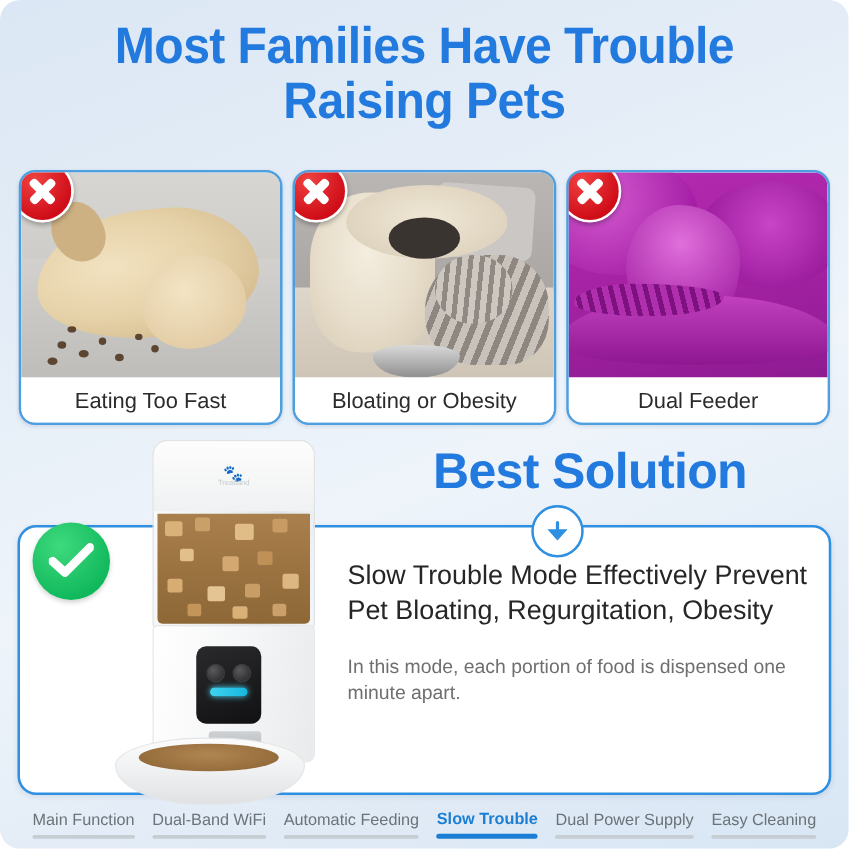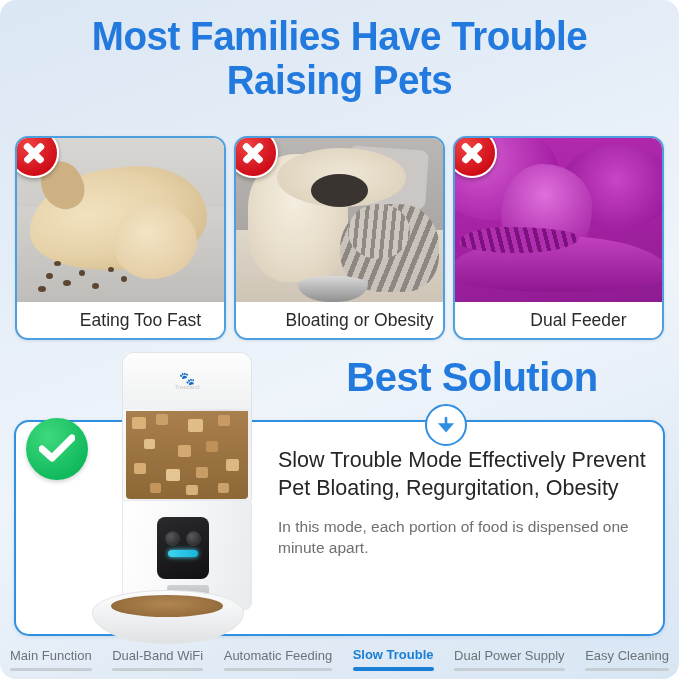--- a/index.html
+++ b/index.html
@@ -18,21 +18,21 @@
 
   
   .cards{position:absolute;left:15px;top:136px;width:649px;height:200px;
          display:flex;justify-content:space-between;}
   .card{position:relative;width:207px;height:200px;border:2px solid #4d9fe0;
         border-radius:13px;background:#fff;overflow:hidden;
         box-shadow:0 1px 3px rgba(40,80,130,.13);}
   .card .photo{position:absolute;left:0;top:0;width:100%;height:164px;overflow:hidden;}
   .card .cap{position:absolute;left:0;bottom:0;width:100%;height:36px;background:#fff;
              display:flex;align-items:center;justify-content:center;
-             color:#2b2b2b;font-size:17.5px;margin-left:20px;}
+             color:#2b2b2b;font-size:17.5px;}
   .xbadge{position:absolute;width:46px;height:46px;border-radius:50%;
           background:radial-gradient(circle at 36% 30%,#f04141,#cf0d18 72%);
           border:2.5px solid #ffffff;box-shadow:0 2px 4px rgba(0,0,0,.3);
           z-index:6;left:-8px;top:-10px;}
   .xbadge i,.xbadge b{position:absolute;left:50%;top:50%;width:25px;height:6.5px;
         background:#fff;border-radius:3px;transform-origin:center;display:block;}
   .xbadge i{transform:translate(-50%,-50%) rotate(45deg);}
   .xbadge b{transform:translate(-50%,-50%) rotate(-45deg);}
 
   
@@ -103,21 +103,21 @@
   .solution{position:absolute;left:14px;top:420px;width:647px;height:212px;
             border:2px solid #2f8fe0;border-radius:15px;background:#fff;
             box-shadow:0 1px 4px rgba(40,80,130,.12);}
   .check{position:absolute;left:26px;top:418px;width:62px;height:62px;border-radius:50%;
          background:radial-gradient(circle at 36% 30%,#3ed97d,#0fb85b 75%);z-index:8;
          box-shadow:0 2px 4px rgba(0,0,0,.18);}
   .check svg{position:absolute;left:13px;top:15px;}
 
   .sol-text{position:absolute;left:278px;top:447px;width:380px;}
   .sol-title{color:#262626;font-size:21.5px;line-height:1.3;}
-  .sol-sub{margin-top:14px;color:#6f6f6f;font-size:15.5px;line-height:1.34;}
+  .sol-sub{margin-top:21px;color:#6f6f6f;font-size:15.5px;line-height:1.34;}
 
   
   .feeder{position:absolute;left:96px;top:352px;width:182px;height:280px;z-index:9;}
   .hopper{position:absolute;left:26px;top:0;width:128px;height:150px;
           background:linear-gradient(100deg,#fbfbfb 0%,#eef0f1 42%,#e2e5e7 72%,#f4f5f6 100%);
           border-radius:12px 12px 5px 5px;border:1px solid #e0e2e4;}
   .hopper .lid{position:absolute;left:0;top:0;width:100%;height:56px;
           background:linear-gradient(180deg,#fdfdfd,#f0f1f2);border-radius:11px 11px 0 0;}
   .logo{position:absolute;left:50%;top:20px;transform:translateX(-50%);
         width:30px;text-align:center;color:#c6cacd;font-size:6px;}
@@ -140,21 +140,21 @@
   .bowl{position:absolute;left:-4px;top:238px;width:150px;height:52px;
         background:linear-gradient(180deg,#fcfcfc 0%,#f0f1f2 48%,#dfe1e3 100%);
         border-radius:50%/44% 44% 62% 62%;border:1px solid #e3e5e7;}
   .bowlfood{position:absolute;left:18px;top:4px;width:112px;height:22px;
         background:radial-gradient(ellipse at 50% 40%,#b08551,#8a6333);
         border-radius:50%;}
 
   
   .tabs{position:absolute;left:0;bottom:8px;width:679px;
         display:flex;align-items:flex-end;justify-content:space-between;
-        padding:0 8px;box-sizing:border-box;}
+        padding:0 24px;box-sizing:border-box;}
   .tab{text-align:center;padding:0 2px;}
   .tab .lbl{display:block;font-size:13px;color:#6b7378;white-space:nowrap;
             font-family:"Liberation Sans Narrow","Liberation Sans",sans-serif;}
   .tab .bar{display:block;height:3px;margin-top:5px;border-radius:2px;background:#c6cdd3;}
   .tab.active .lbl{color:#1a7fd4;font-weight:bold;}
   .tab.active .bar{background:#1a7fd4;height:4px;}
 </style>
 </head>
 <body>
 

